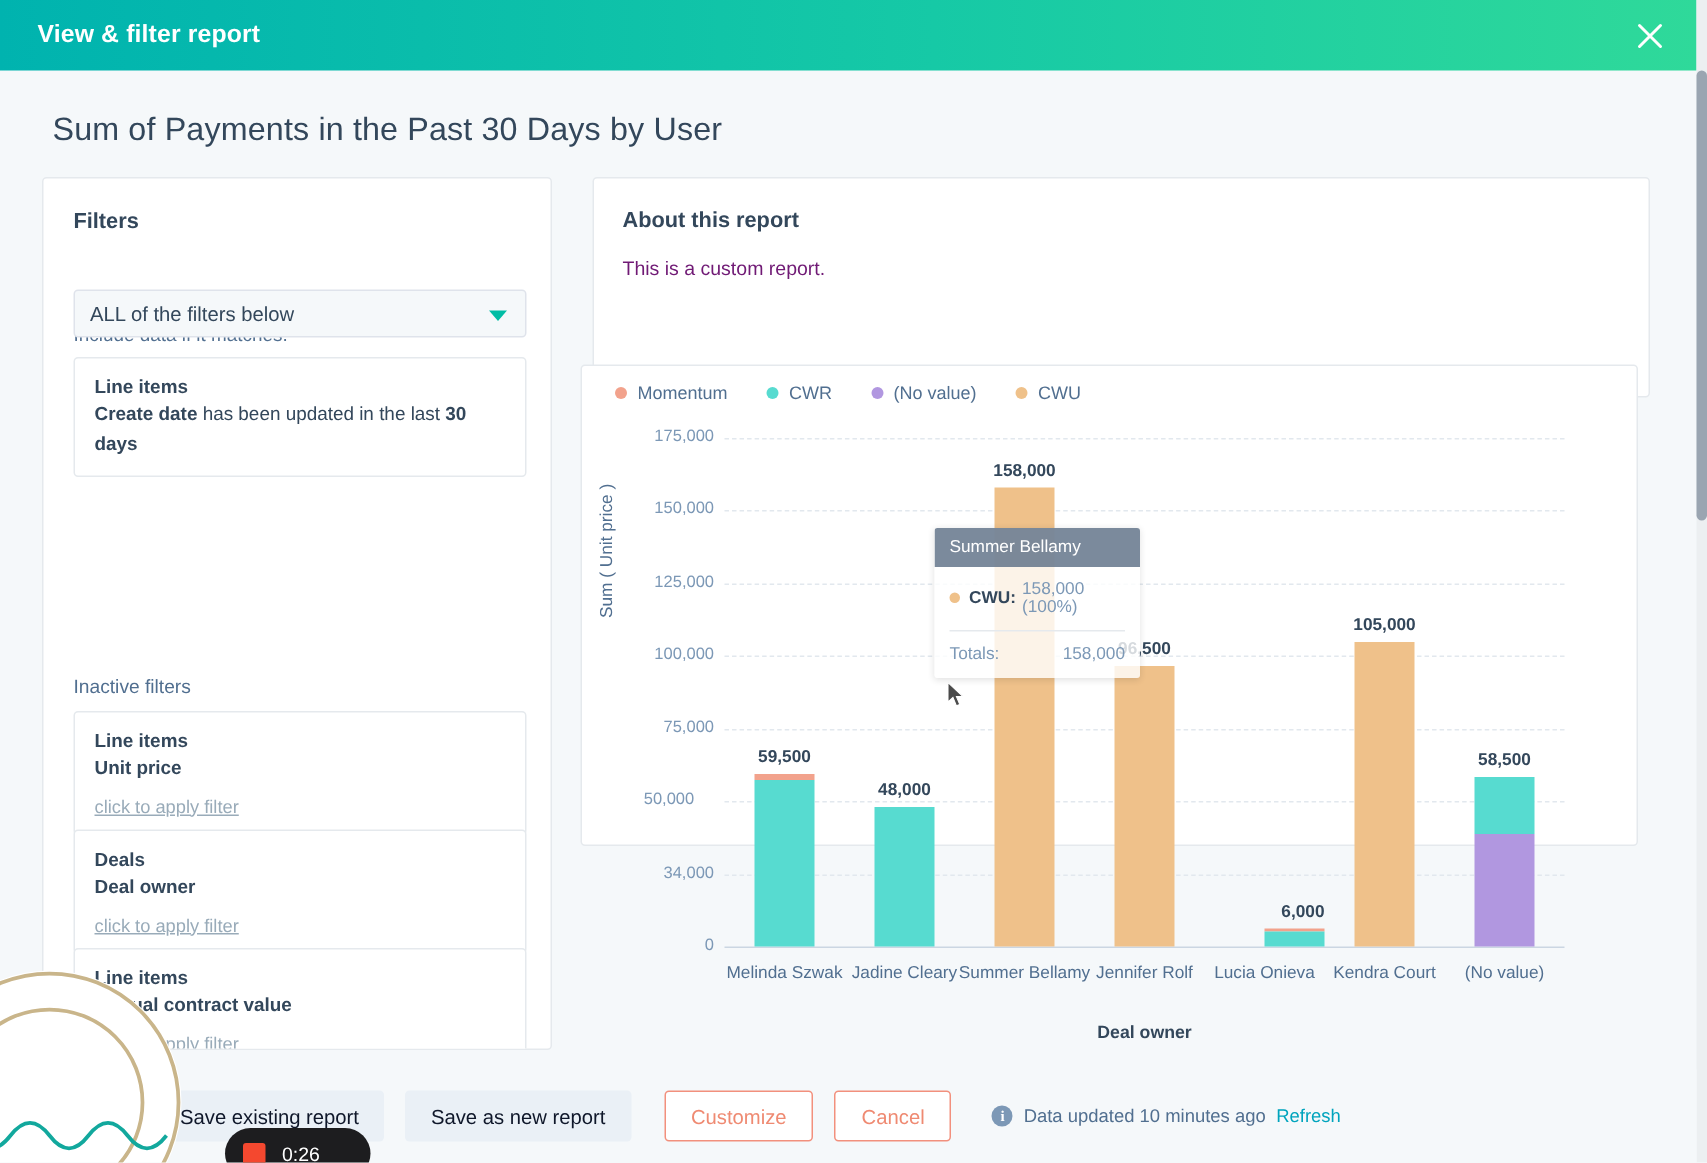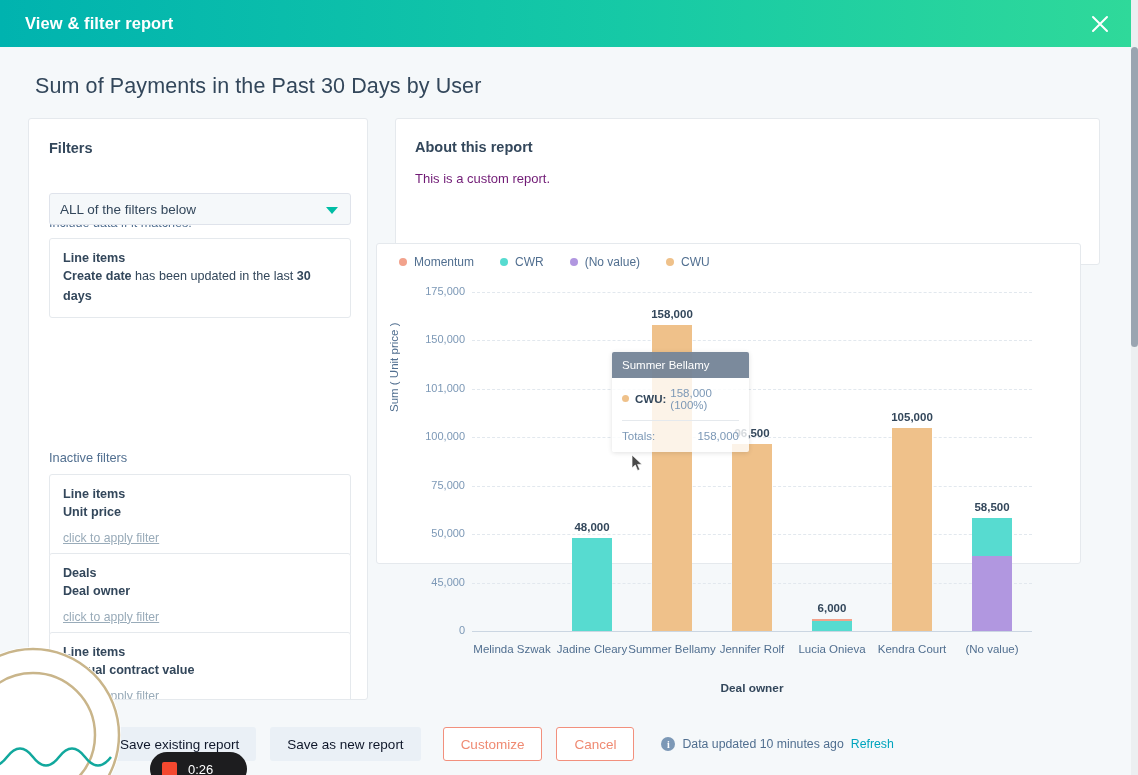--- a/index.html
+++ b/index.html
@@ -45,21 +45,21 @@
     letter-spacing: .1px;
   }
 
   
   .card {
     background: #fff; border: 1px solid #e5e9ed; border-radius: 3px;
     position: absolute;
   }
   #filters-card { left: 28px; top: 118px; width: 340px; height: 582px; overflow: hidden; }
   #about-card  { left: 395px; top: 118px; width: 705px; height: 147px; }
-  #chart-card  { left: 376px; top: 243px; width: 705px; height: 321px; padding-left: 20px; }
+  #chart-card  { left: 387px; top: 243px; width: 705px; height: 321px; padding-left: 20px; }
 
   .card-h {
     font-size: 14.5px; font-weight: bold; color: #33475b;
   }
   #filters-card .card-h { position: absolute; left: 20px; top: 21px; }
   .filters-sub {
     position: absolute; left: 20px; top: 50px; font-size: 12.6px; color: #516f90; margin-top: 47px;
   }
 
   
@@ -293,58 +293,65 @@
         </div>
         <div class="leg-item">
           <span class="leg-dot" style="background: rgb(239, 193, 138);"></span>
           <span class="leg-txt">CWU</span>
         </div>
       </div>
     <div class="plot" id="plot">
       <div class="ylabel">Sum ( Unit price )</div>
       <div class="ytick-wrap" id="yticks">
           <div class="ytick" style="top: 380px;">0</div>
-          <div class="ytick" style="top: 331.571px;">45,000</div>
-          <div class="ytick" style="top: 283.143px;">50,000</div>
+          <div class="ytick" style="top: 331.571px;">34,000</div>
+          <div class="ytick" style="top: 283.143px; text-align: center;">50,000</div>
           <div class="ytick" style="top: 234.714px;">75,000</div>
           <div class="ytick" style="top: 186.286px;">100,000</div>
-          <div class="ytick" style="top: 137.857px;">101,000</div>
+          <div class="ytick" style="top: 137.857px;">125,000</div>
           <div class="ytick" style="top: 89.4286px;">150,000</div>
           <div class="ytick" style="top: 41px;">175,000</div>
         </div>
       <div id="grid">
           <div class="axisline" style="top: 387px;"></div>
           <div class="gridline" style="top: 338.571px;"></div>
           <div class="gridline" style="top: 290.143px;"></div>
           <div class="gridline" style="top: 241.714px;"></div>
           <div class="gridline" style="top: 193.286px;"></div>
           <div class="gridline" style="top: 144.857px;"></div>
           <div class="gridline" style="top: 96.4286px;"></div>
           <div class="gridline" style="top: 48px;"></div>
         </div>
       <div class="bars" id="bars">
+          <div class="bcol" style="left: 0px; bottom: 70px;">
+            <div class="bval">59,500</div>
+            <div class="bar">
+              <div class="seg" style="height: 3.87429px; background: rgb(242, 162, 140);"></div>
+              <div class="seg" style="height: 111.386px; background: rgb(87, 219, 208);"></div>
+            </div>
+          </div>
           <div class="bcol" style="left: 80px; bottom: 70px;">
             <div class="bval">48,000</div>
             <div class="bar">
               <div class="seg" style="height: 92.9829px; background: rgb(87, 219, 208);"></div>
             </div>
           </div>
           <div class="bcol" style="left: 160px; bottom: 70px;">
             <div class="bval">158,000</div>
             <div class="bar">
               <div class="seg" style="height: 306.069px; background: rgb(239, 193, 138);"></div>
             </div>
           </div>
           <div class="bcol" style="left: 240px; bottom: 70px;">
             <div class="bval">96,500</div>
             <div class="bar">
               <div class="seg" style="height: 186.934px; background: rgb(239, 193, 138);"></div>
             </div>
           </div>
-          <div class="bcol" style="left: 320px; bottom: 70px;">
+          <div class="bcol" style="left: 320px; bottom: 70px; align-items: flex-end;">
             <div class="bval">6,000</div>
             <div class="bar">
               <div class="seg" style="height: 1.356px; background: rgb(242, 162, 140);"></div>
               <div class="seg" style="height: 10.2669px; background: rgb(87, 219, 208);"></div>
             </div>
           </div>
           <div class="bcol" style="left: 400px; bottom: 70px;">
             <div class="bval">105,000</div>
             <div class="bar">
               <div class="seg" style="height: 203.4px; background: rgb(239, 193, 138);"></div>

